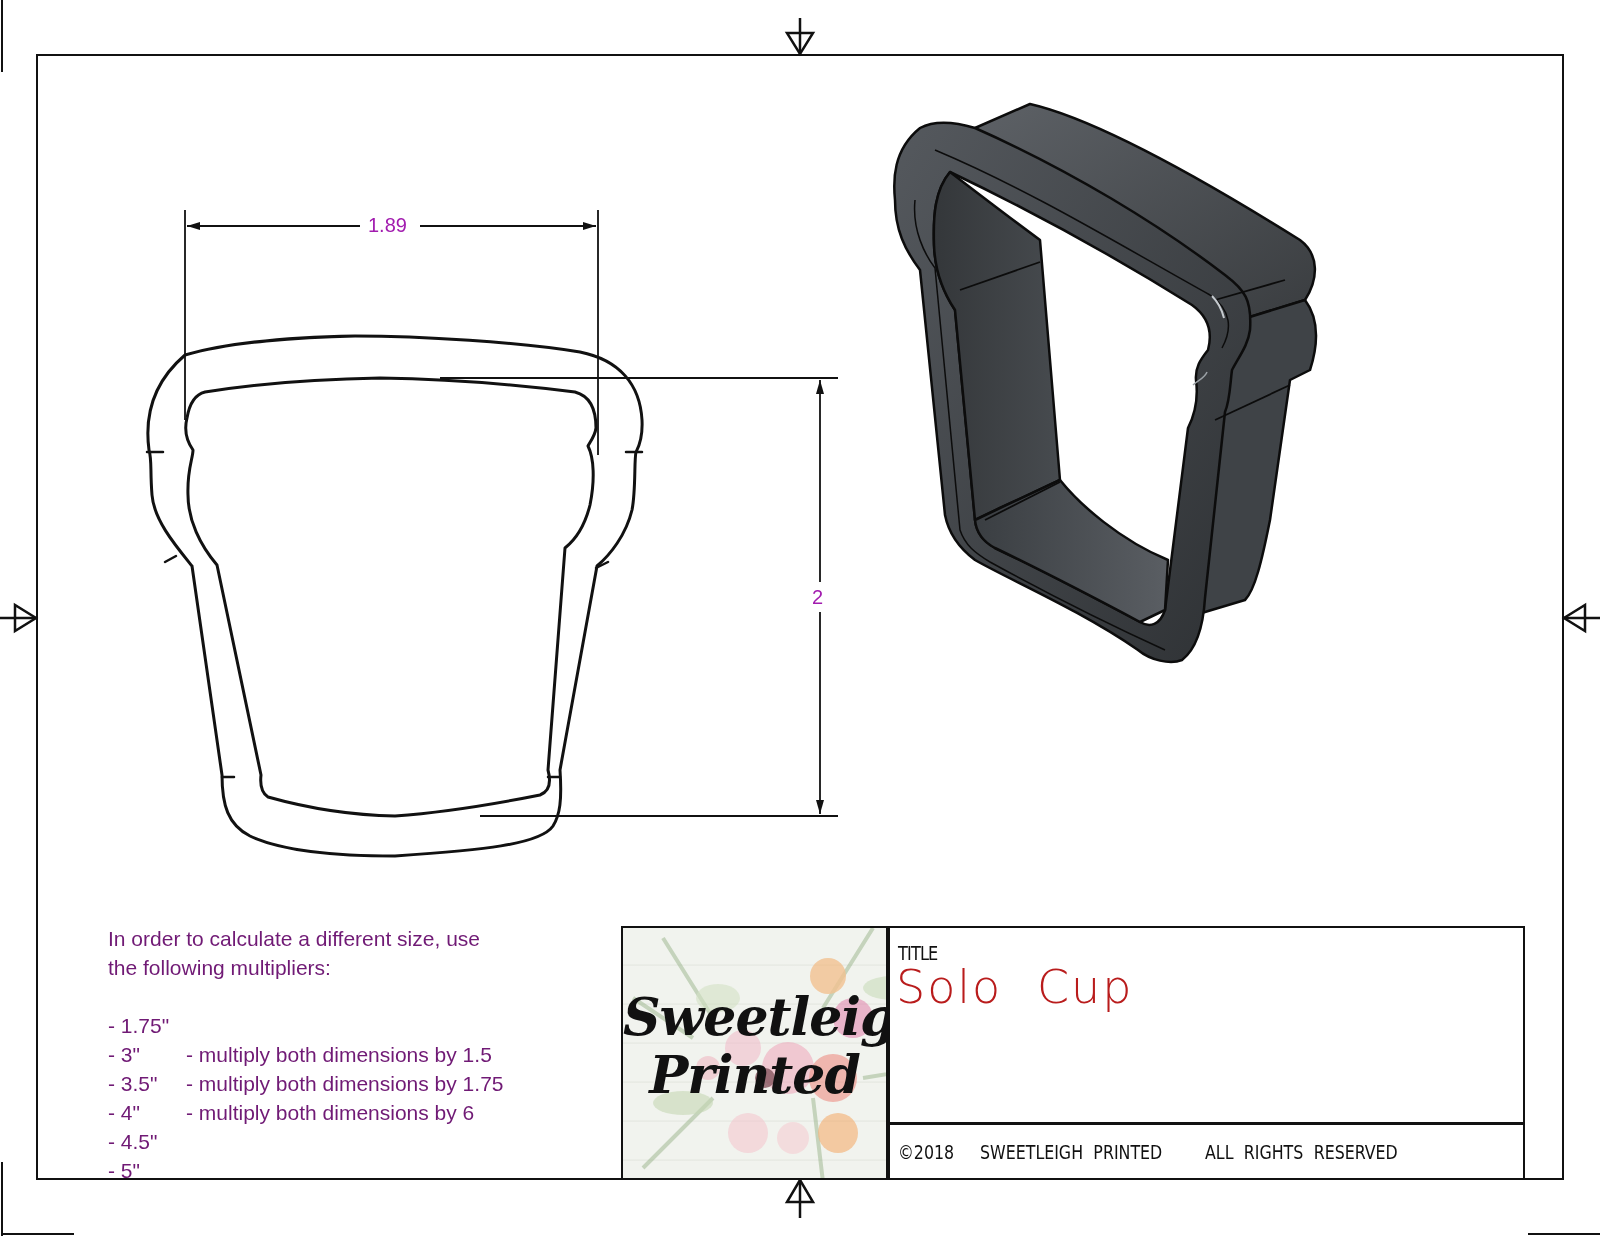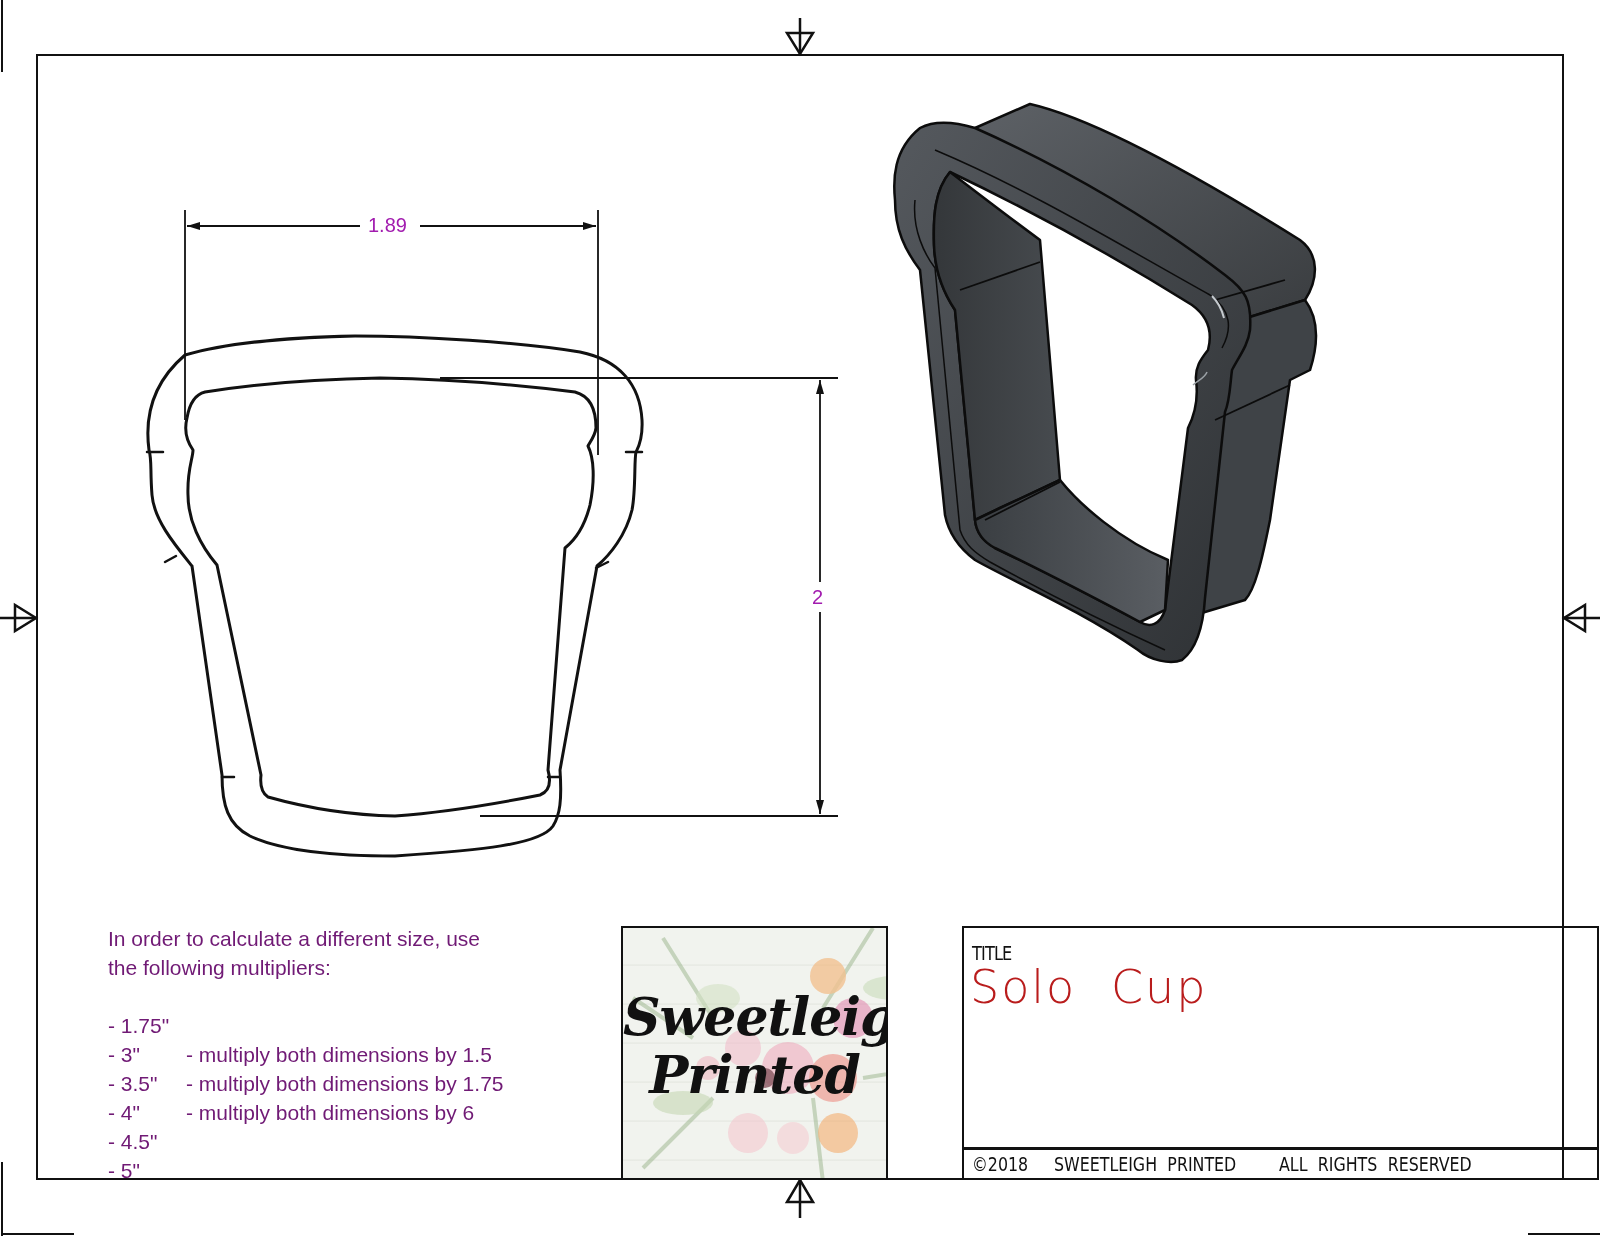--- a/index.html
+++ b/index.html
@@ -8,24 +8,24 @@
     .frame { position: absolute; left: 36px; top: 54px; width: 1528px; height: 1126px; border: 2px solid #111; box-sizing: border-box; }
     .notes { position: absolute; left: 108px; top: 924px; font-size: 21px; line-height: 29px; color: #701a75; }
     .notes .intro { white-space: pre-line; margin-bottom: 29px; }
     .notes .row { display: flex; white-space: nowrap; }
     .notes .size { width: 78px; }
     .logo-cell { position: absolute; left: 621px; top: 926px; width: 267px; height: 254px; border: 2px solid #111; box-sizing: border-box; overflow: hidden;
       background:
         repeating-linear-gradient(180deg, #f1f3ee 0px, #f1f3ee 36px, #e4e7e0 37px, #f6f7f3 39px);
     }
     .logo-text { position: absolute; left: 0; width: 100%; text-align: center; font-family: "DejaVu Serif", serif; font-style: italic; font-weight: bold; font-size: 52px; color: #111; letter-spacing: -1px; }
-    .title-block { position: absolute; left: 962px; top: 926px; width: 637px; height: 254px; border: 2px solid #111; box-sizing: border-box; }
+    .title-block { position: absolute; left: 888px; top: 926px; width: 637px; height: 254px; border: 2px solid #111; box-sizing: border-box; }
     .tb-label { position: absolute; left: 8px; top: 14px; font-family: "DejaVu Sans", sans-serif; font-size: 19px; letter-spacing: -1px; transform: scaleX(0.85); transform-origin: left; }
     .tb-value { position: absolute; left: 6px; top: 32px; font-family: "DejaVu Sans", sans-serif; font-weight: 200; font-size: 46px; letter-spacing: 2px; word-spacing: 18px; -webkit-text-stroke: 0px; color: #b91c1c; }
-    .tb-footer { position: absolute; left: 0; bottom: 0; width: 100%; height: 31px; border-top: 3px solid #111; box-sizing: border-box; display: flex; align-items: center; padding-left: 8px; font-family: "DejaVu Sans Condensed", "DejaVu Sans", sans-serif; font-size: 20px; white-space: nowrap; }
+    .tb-footer { position: absolute; left: 0; bottom: 0; width: 100%; height: 56px; border-top: 3px solid #111; box-sizing: border-box; display: flex; align-items: center; padding-left: 8px; font-family: "DejaVu Sans Condensed", "DejaVu Sans", sans-serif; font-size: 20px; white-space: nowrap; }
     .tb-footer span { transform: scaleX(0.88); transform-origin: left; display: inline-block; }
     .dim-label { position: absolute; background: #fff; font-size: 20px; color: #a21caf; padding: 0 4px; }
   </style>
 </head>
 <body>
 
 <svg class="layer" width="1600" height="1236" viewBox="0 0 1600 1236">
   <g stroke="#111" stroke-width="2" fill="none">
     <path d="M2 0 V72"></path>
     <path d="M2 1162 V1236 M2 1234 H74"></path>

